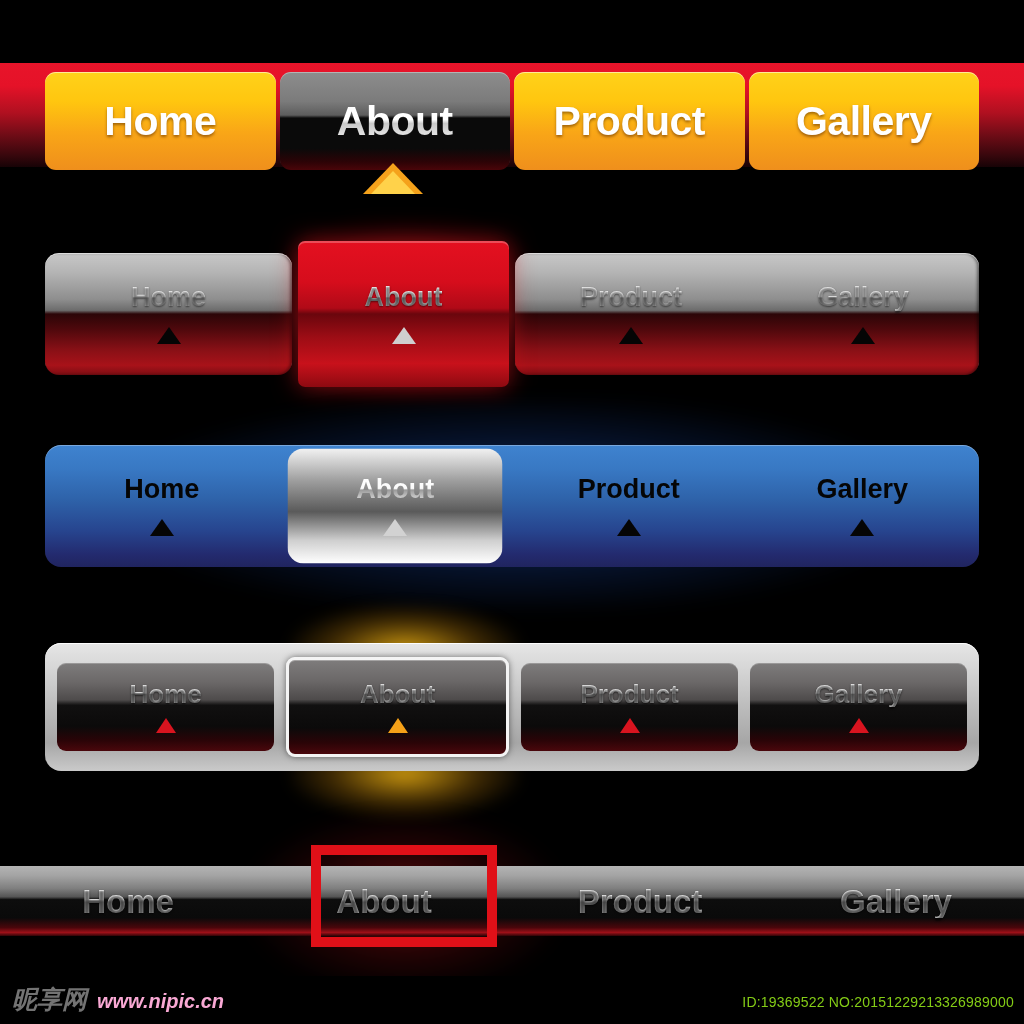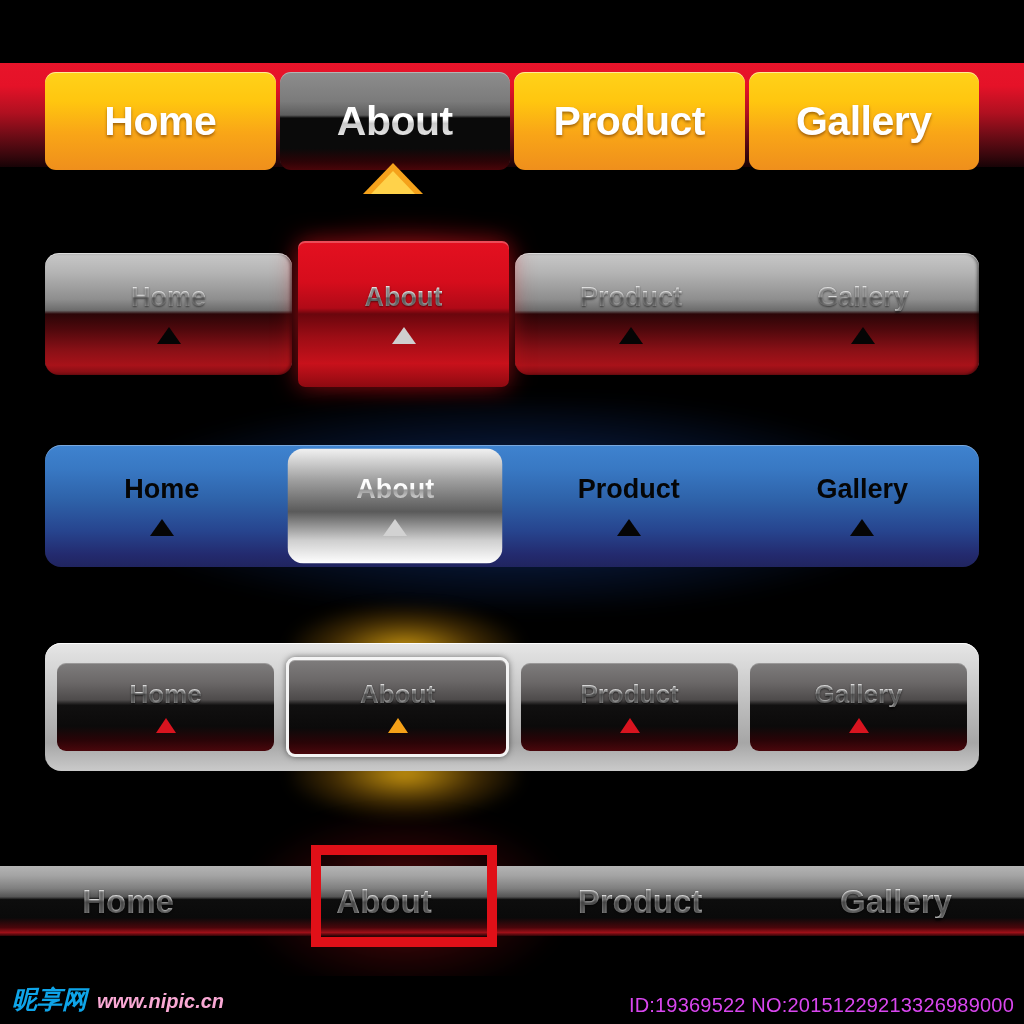--- a/index.html
+++ b/index.html
@@ -340,39 +340,39 @@
     background: #000;
   }
   .wm-logo {
     position: absolute;
     left: 12px; top: 11px;
     display: flex;
     align-items: baseline;
     gap: 10px;
   }
   .wm-cn {
-    color: #0ea5e9;
+    color: #737373;
     font-size: 25px;
     font-weight: bold;
     font-style: italic;
     font-family: "DejaVu Sans", sans-serif;
     line-height: 1;
   }
   .wm-url {
     color: #f9a8d4;
     font-size: 20px;
     font-weight: bold;
     font-style: italic;
     line-height: 1;
   }
   .wm-id {
     position: absolute;
     right: 10px; top: 18px;
-    color: #d946ef;
-    font-size: 20px;
+    color: #84cc16;
+    font-size: 14px;
     letter-spacing: 0.2px;
   }
 </style>
 </head>
 <body>
 
 <div class="stage">
 
   <div class="row1-redstrip"></div>
   <div class="row1">

